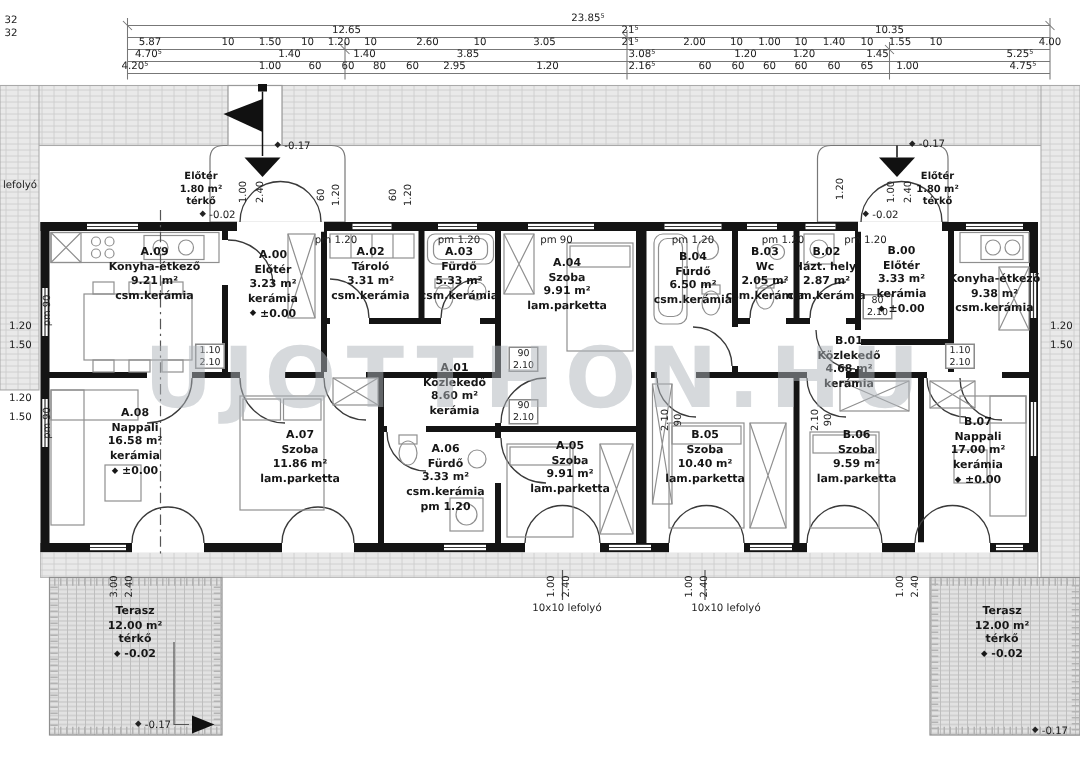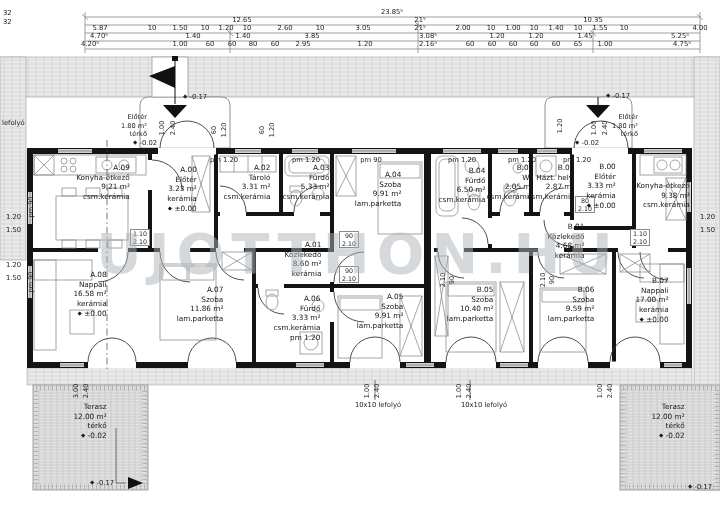--- a/index.html
+++ b/index.html
@@ -3,22 +3,22 @@
 <meta charset="utf-8">
 <style>
   html,body{margin:0;padding:0;background:#fff;}
   .stage{position:relative;width:720px;height:510px;background:#fff;overflow:hidden;
          font-family:"DejaVu Sans",sans-serif;color:#1b1b1b;}
   svg.draw{position:absolute;left:0;top:0;}
   .dim{position:absolute;font-size:6.8px;transform:translateX(-50%);white-space:nowrap;color:#222;}
   .dimL{position:absolute;font-size:6.8px;white-space:nowrap;color:#222;}
   .rot{position:absolute;font-size:6.6px;white-space:nowrap;color:#222;
        transform:translate(-50%,-50%) rotate(-90deg);}
-  .lbl{position:absolute;font-size:7.3px;line-height:1.32;text-align:right;
-       transform:translateX(-50%);white-space:nowrap;color:#161616;}
+  .lbl{position:absolute;font-size:7.3px;line-height:1.32;text-align:center;
+       transform:translateX(-50%);white-space:nowrap;color:#161616;font-weight:bold;}
   .pair{position:absolute;font-size:6.3px;line-height:1.2;text-align:center;
         transform:translateX(-50%);background:#fff;border:0.5px solid #8a8a8a;padding:0 2px;color:#222;}
   .dia{font-size:5.6px;vertical-align:1px;}
   .wm{position:absolute;left:358px;top:253px;transform:translate(-50%,-50%);
       font-size:56px;font-weight:bold;letter-spacing:7px;color:#aeb4ba;opacity:.5;z-index:5;}
   .layer{position:absolute;left:0;top:0;width:720px;height:510px;z-index:4;}
 </style>
 </head>
 <body>
 
@@ -269,21 +269,21 @@
     <polygon points="128,477 143,483 128,489" fill="#111"></polygon>
   </svg>
 
   <div class="wm">UJOTTHON.HU</div>
 
   <div class="layer">
 
     <span class="dimL" style="left:3px;top:9px">32</span>
     <span class="dimL" style="left:3px;top:18px">32</span>
     <span class="dim" style="left:392px;top:8px">23.85⁵</span>
-    <span class="dim" style="left:242px;top:16px">12.65</span>
+    <span class="dim" style="left:231px;top:16px">12.65</span>
     <span class="dim" style="left:420px;top:16px">21⁵</span>
     <span class="dim" style="left:593px;top:16px">10.35</span>
 
     <span class="dim" style="left:100px;top:24px">5.87</span>
     <span class="dim" style="left:152px;top:24px">10</span>
     <span class="dim" style="left:180px;top:24px">1.50</span>
     <span class="dim" style="left:205px;top:24px">10</span>
     <span class="dim" style="left:226px;top:24px">1.20</span>
     <span class="dim" style="left:247px;top:24px">10</span>
     <span class="dim" style="left:285px;top:24px">2.60</span>

